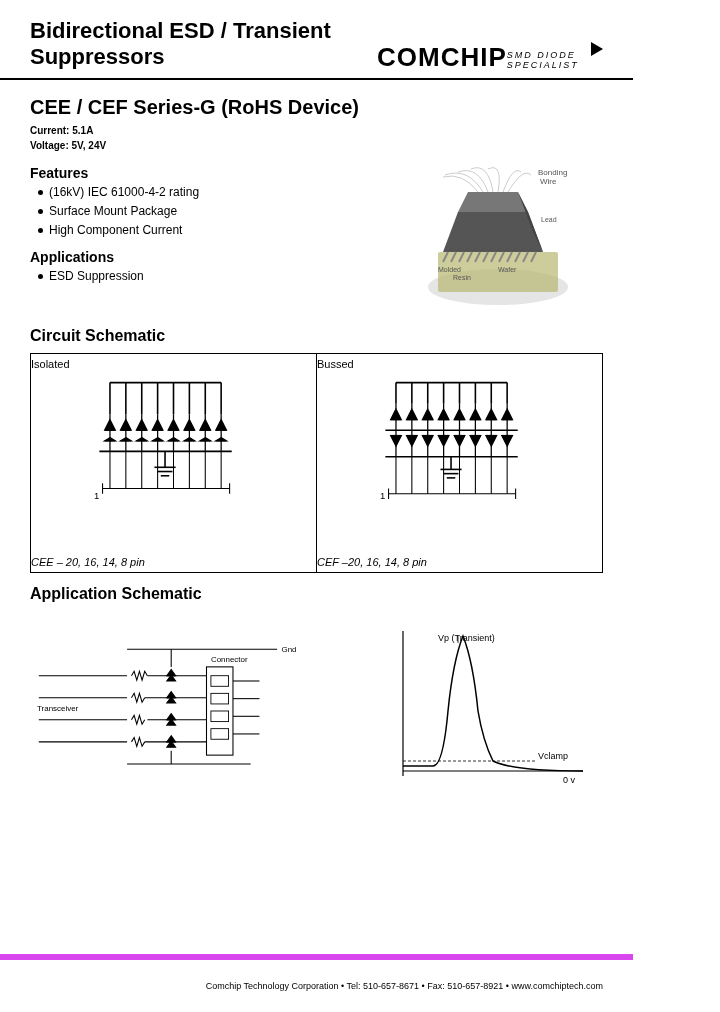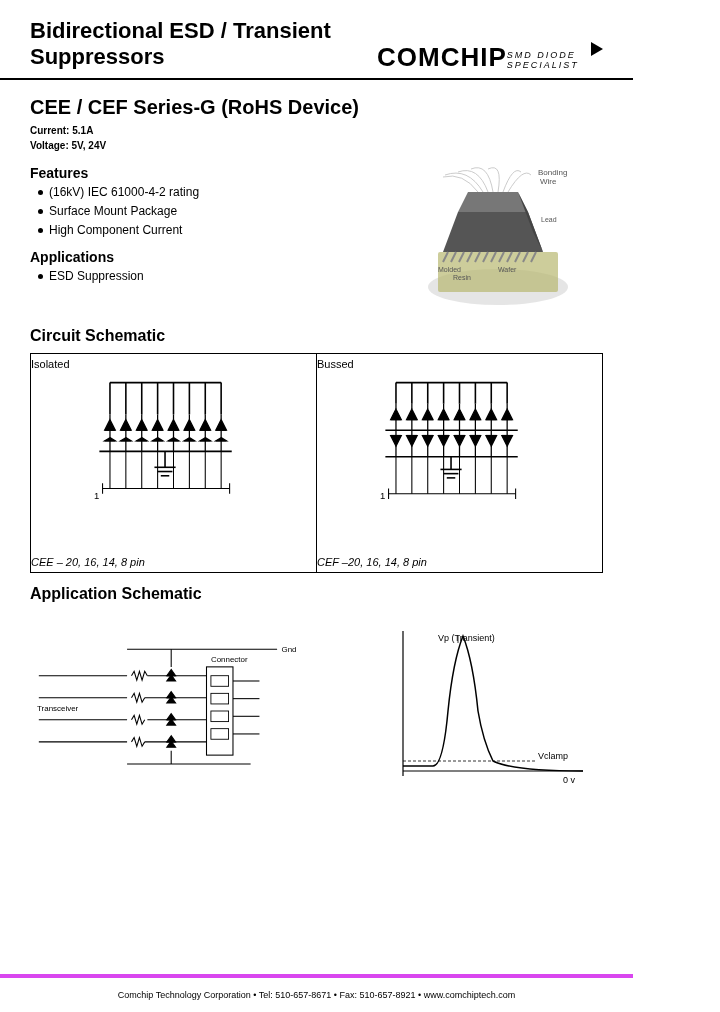--- a/index.html
+++ b/index.html
@@ -187,24 +187,24 @@
       flex: 1;
       position: relative;
     }
     .app-right {
       width: 220px;
       position: relative;
     }
 
     
     .footer {
-      border-top: 4px solid #d946ef;
-      padding: 12px 30px;
+      border-top: 6px solid #d946ef;
+      padding: 21px 30px;
       font-size: 9px;
-      text-align: center;
+      text-align: right;
       color: #000;
       margin-top: auto;
     }
 
     
     svg text {
       font-family: Arial, Helvetica, sans-serif;
     }
   </style>
 </head>

